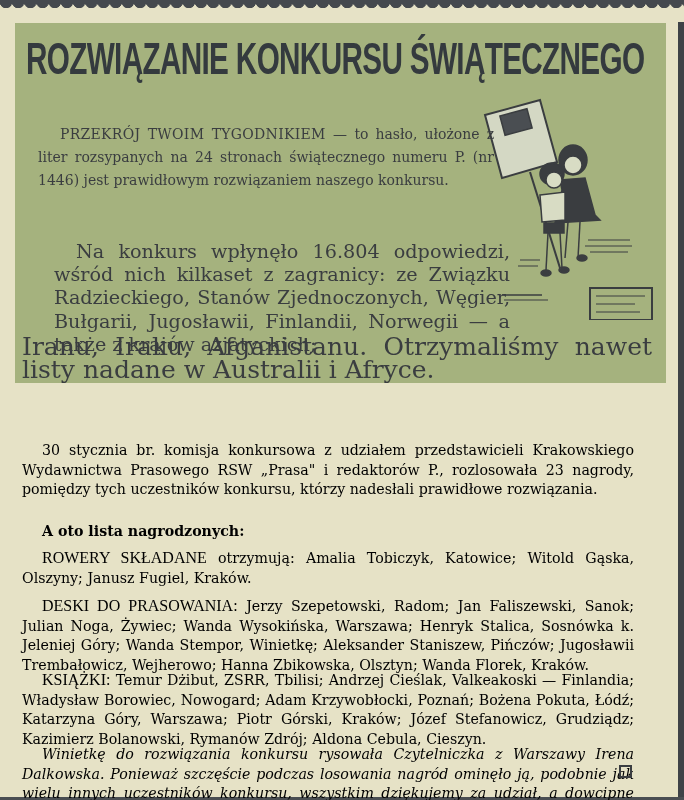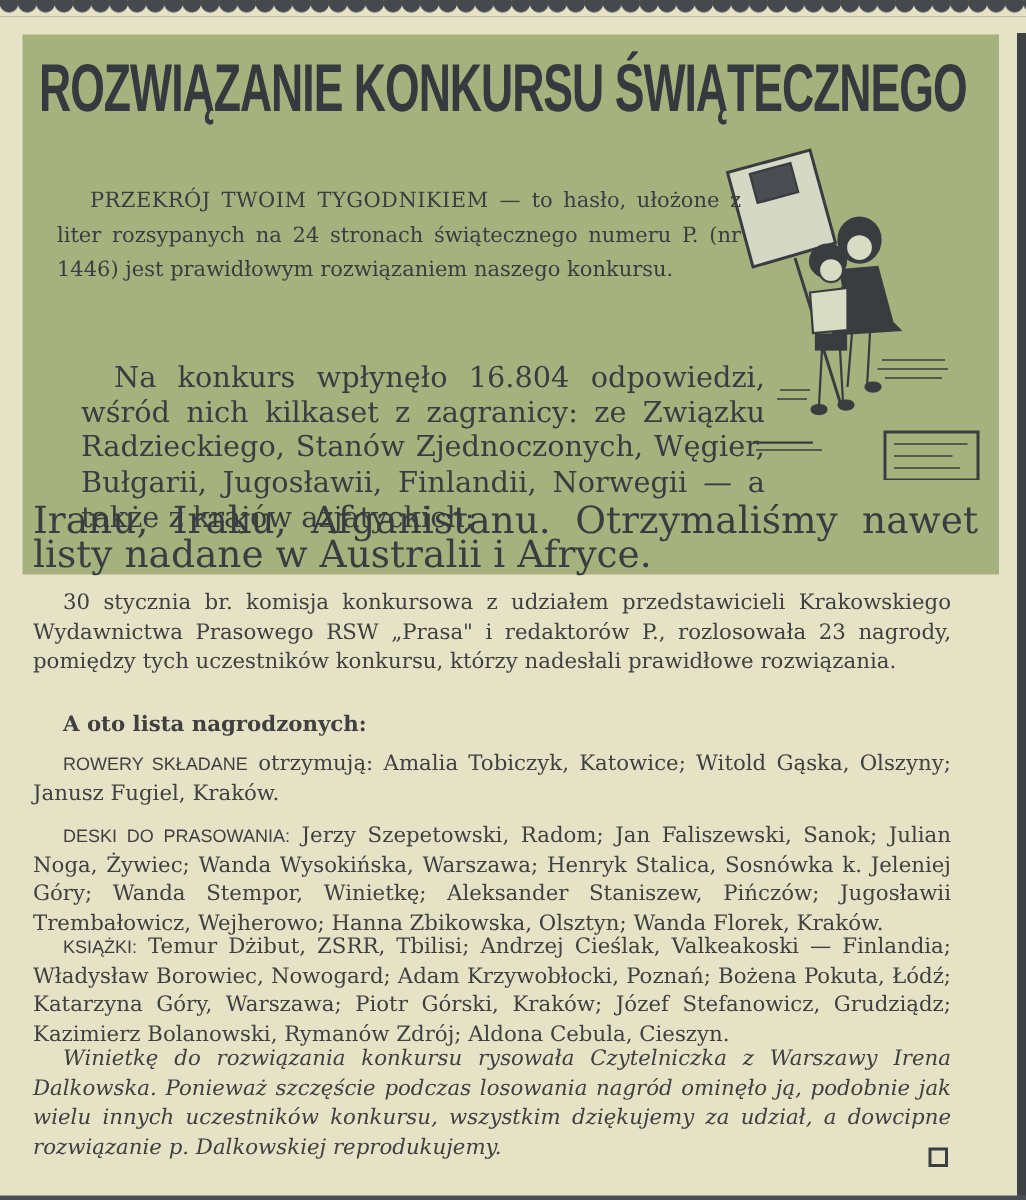--- a/index.html
+++ b/index.html
@@ -60,26 +60,27 @@
   .lead3 {
     position: absolute; left: 22px; top: 335px; width: 630px;
     font-size: 25px; line-height: 23.2px;
     text-align: justify;
   }
   .body-text {
     position: absolute; left: 22px; width: 612px;
     font-family: "DejaVu Serif", serif;
     font-size: 14.2px; line-height: 19.5px;
     text-align: justify;
-    color: #404040;
+    color: #000000;
+    margin-top: 48px;
   }
   .body-text.indent { text-indent: 20px; }
   .body-text b { font-weight: normal; }
   .heading-list { font-weight: bold; }
-  .sans-cat { font-family: Liberation Sans, sans-serif; font-size: 12px; }
+  .sans-cat { font-family: Liberation Serif, serif; font-size: 16px; }
   .end-mark {
     position: absolute; left: 619px; top: 765px; width: 13px; height: 13px;
     border: 2px solid #3b3e41;
   }
 </style>
 </head>
 <body>
 
 <div class="scallop-border"></div>
 <div class="right-bar"></div>

